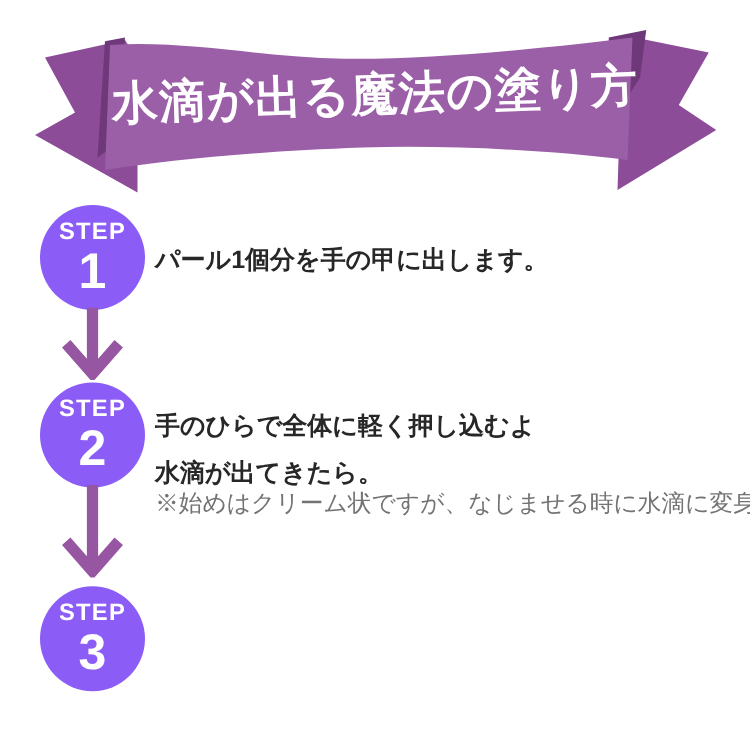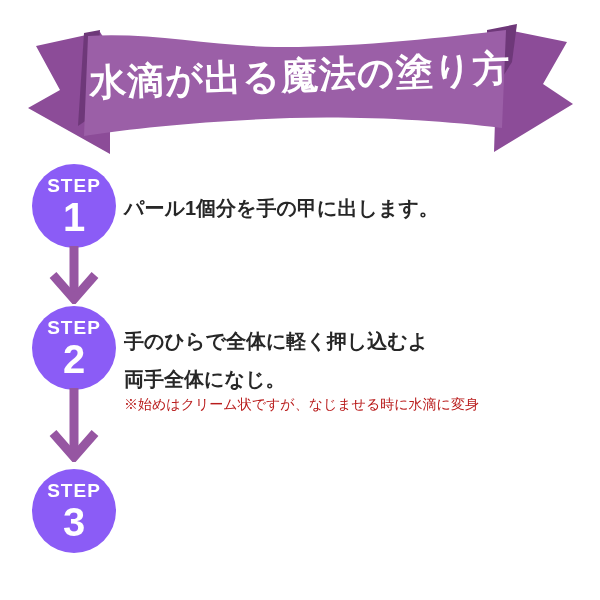--- a/index.html
+++ b/index.html
@@ -28,22 +28,22 @@
   
   .step-arrow{position:absolute;left:48px;}
   .a1{top:246px;} .a2{top:388px;}
   
   .step-text{
     position:absolute;left:124px;right:20px;color:#272727;
     font-weight:bold;font-size:20px;line-height:38px;white-space:nowrap;
   }
   .s1{top:189px;} .s2{top:311px;margin-top:11px;} .s3{top:474px;}
   .note-block{
-    position:absolute;left:124px;right:20px;top:391px;color:#b91c1c;
-    font-weight:normal;font-size:14px;line-height:26px;white-space:nowrap;
+    position:absolute;left:124px;right:20px;top:391px;color:#737373;
+    font-weight:normal;font-size:19px;line-height:26px;white-space:nowrap;
   }
   .note-line-indent{padding-left:19px;}
 </style>
 </head>
 <body>
 
 <div class="canvas">
 
   <svg class="banner-svg" width="600" height="170" viewBox="0 0 600 170">
 
@@ -71,21 +71,21 @@
     <line x1="26" y1="0" x2="26" y2="53" stroke="#9656a2" stroke-width="9"></line>
     <polyline points="5,29 26,53 47,29" fill="none" stroke="#9656a2" stroke-width="9" stroke-linejoin="miter"></polyline>
   </svg>
 
   <div class="step-circle c2">
     <span class="step-label">STEP</span>
     <span class="step-number">2</span>
   </div>
   <div class="step-text s2">
     <div>手のひらで全体に軽く押し込むよ</div>
-    <div>両手全体になじ。</div>
+    <div>水滴が出てきたら。</div>
   </div>
   <div class="note-block">
     <div>※始めはクリーム状ですが、なじませる時に水滴に変身</div>
   </div>
 
   <svg class="step-arrow a2" width="52" height="74" viewBox="0 0 52 74">
     <line x1="26" y1="0" x2="26" y2="69" stroke="#9656a2" stroke-width="9"></line>
     <polyline points="5,45 26,69 47,45" fill="none" stroke="#9656a2" stroke-width="9" stroke-linejoin="miter"></polyline>
   </svg>
 

